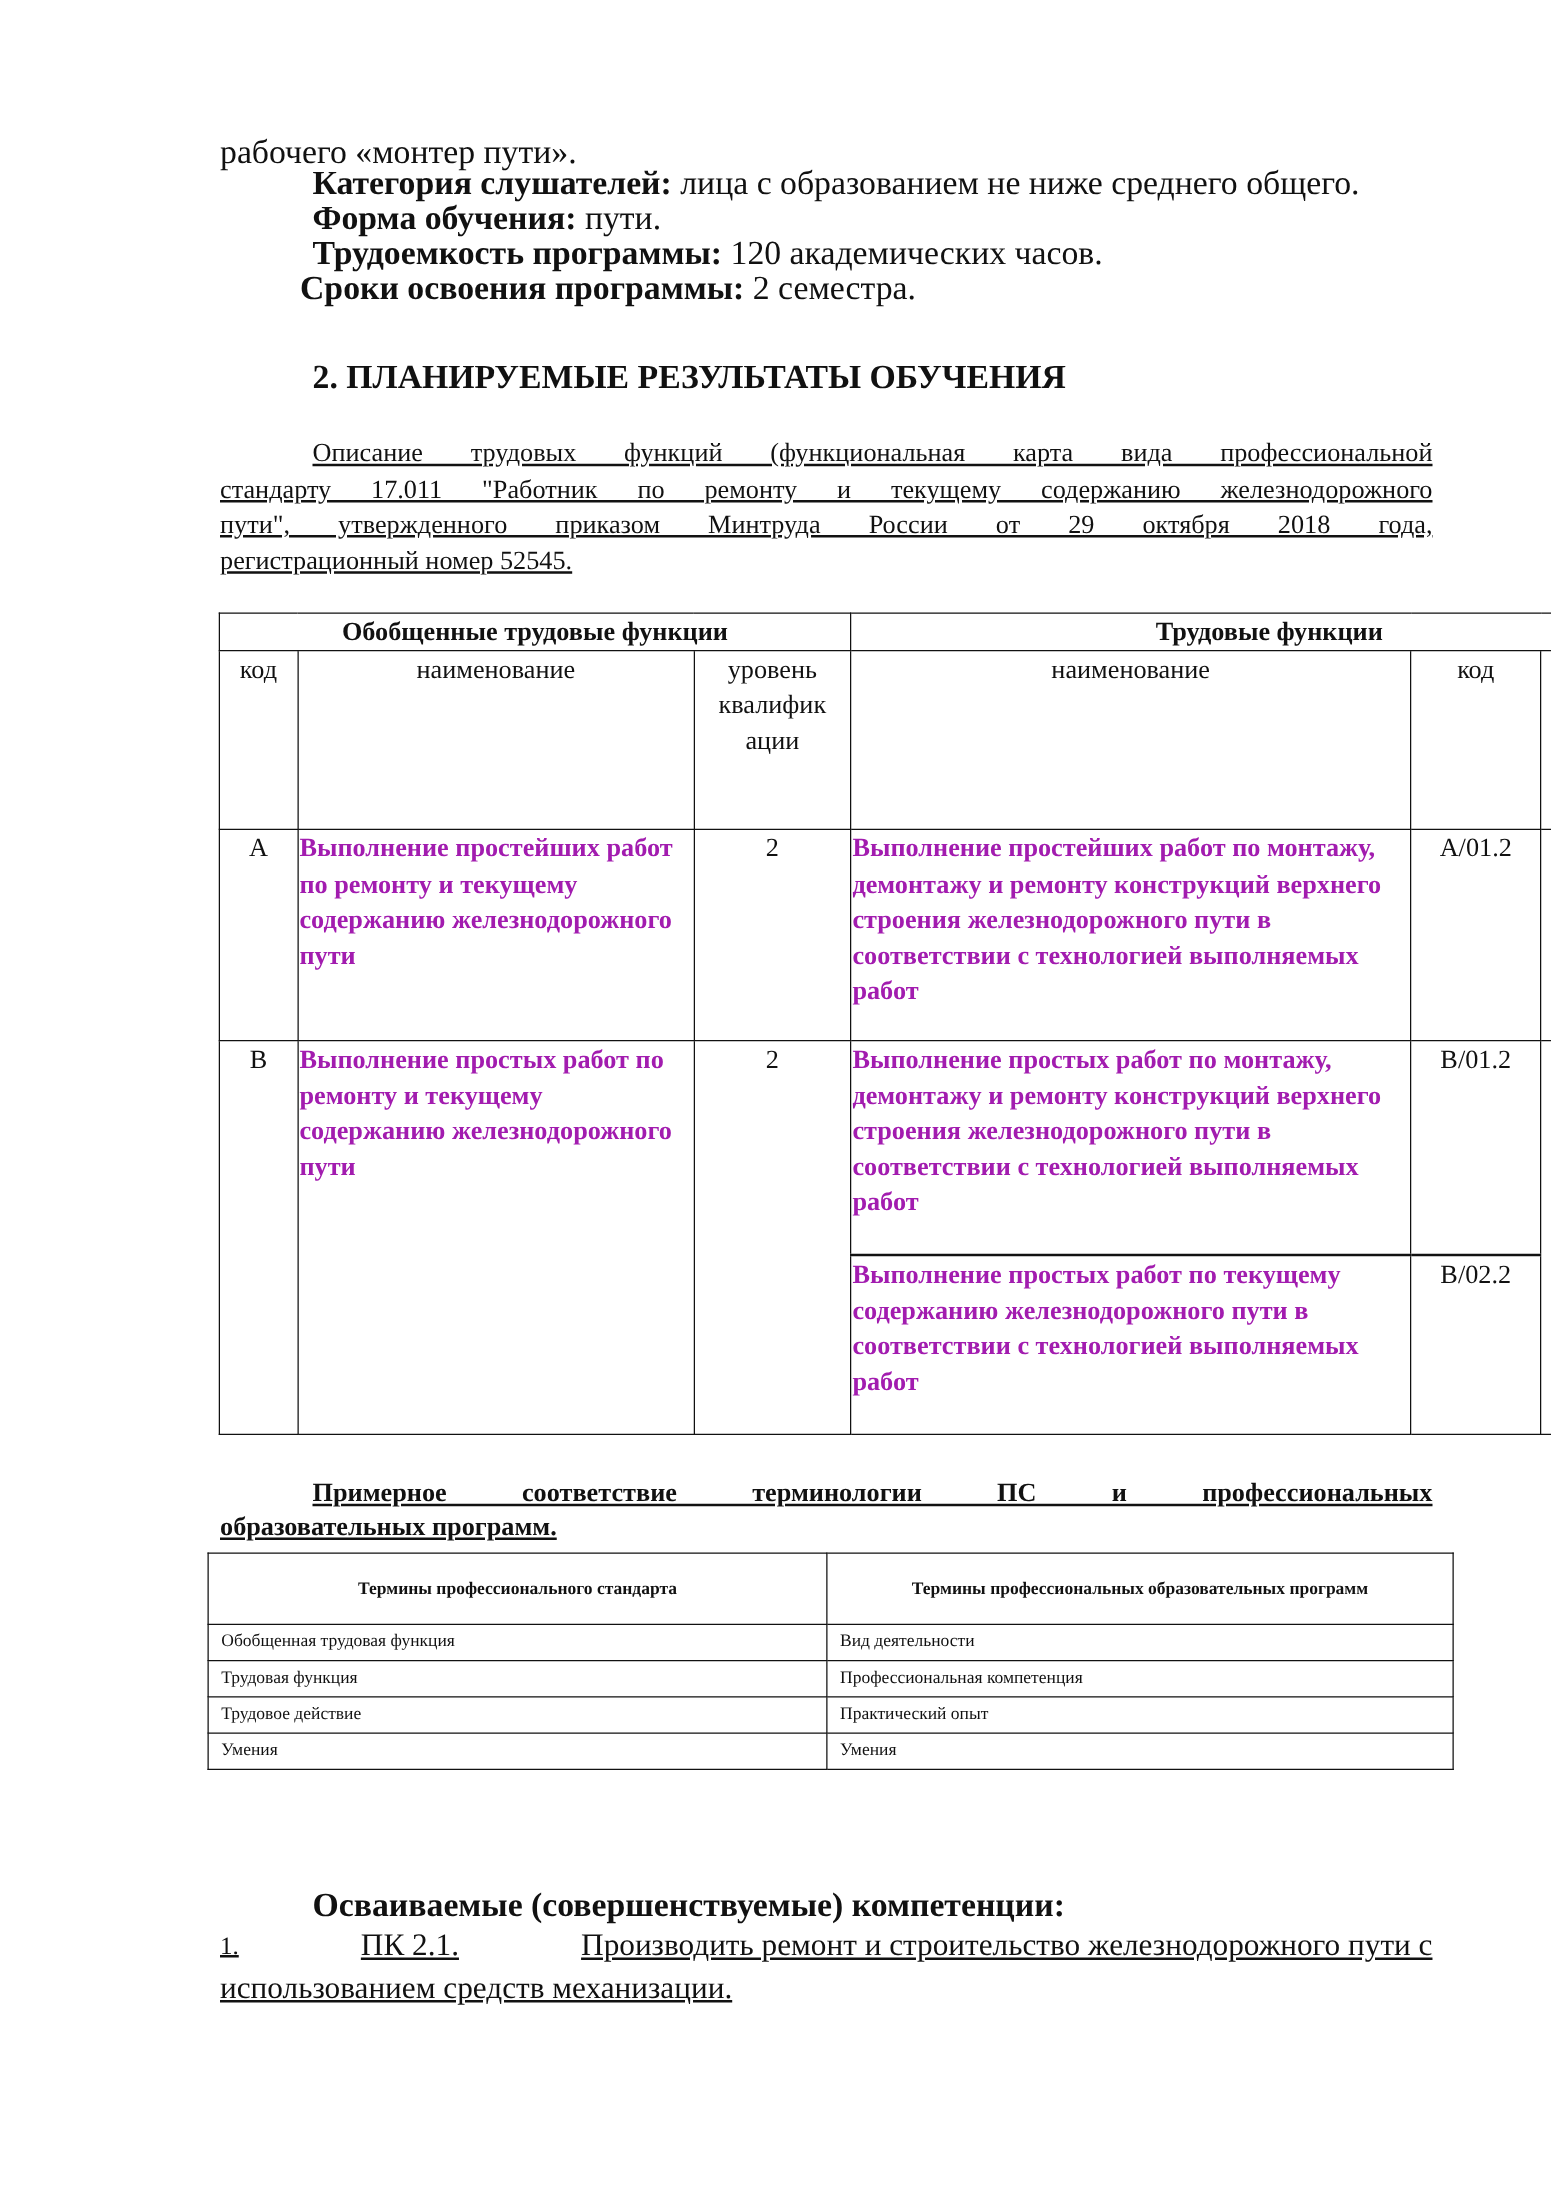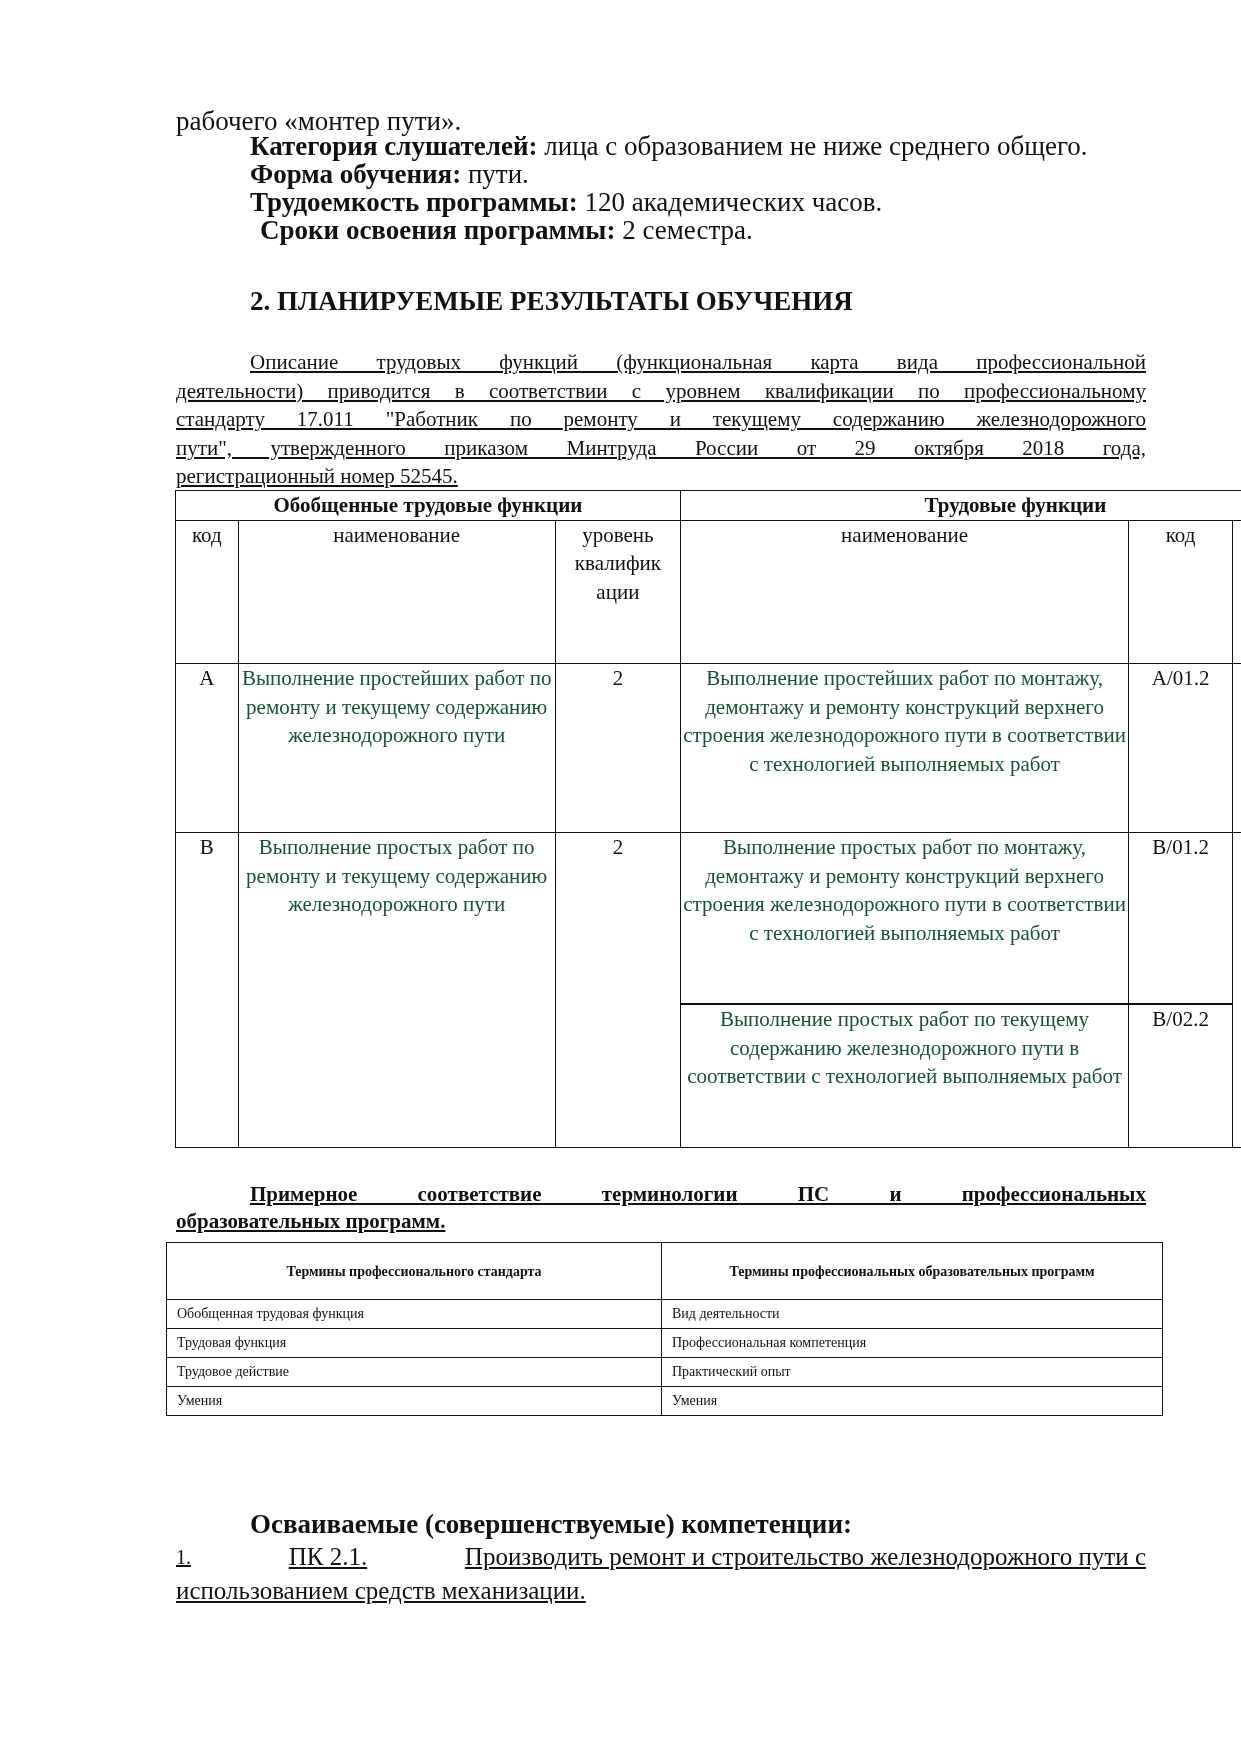--- a/index.html
+++ b/index.html
@@ -11,46 +11,45 @@
   .just span { display:block; text-align:justify; text-align-last:justify; }
   .just span.last { text-align-last:left; }
   b { font-weight:bold; }
   
   table { border-collapse:collapse; position:absolute; font-family:"Liberation Serif", serif; }
   #t1 { left:175px; top:490px; width:1176px; font-size:21px; line-height:28.5px; }
   #t1 td, #t1 th { border:1.5px solid #111; padding:0 1px; vertical-align:top; }
   #t1 th { font-weight:bold; height:28px; }
   #t1 .hdr2 td { height:141px; text-align:center; font-weight:normal; }
   #t1 td.c { text-align:center; }
-  #t1 td.l { text-align:center; color:#14532d; }
+  #t1 td.l { text-align:left; color:#a21caf;font-weight:bold; }
   #t1 tr.rA td { height:168px; }
   #t1 tr.rB1 td { height:170px; }
   #t1 tr.rB2 td { height:142px; }
   #t1 tr.rB2 td.l, #t1 tr.rB2 td.c { border-top:2.5px solid #111; }
   
   #t2 { left:166px; top:1242px; width:997px; font-size:14px; line-height:28px; }
   #t2 td, #t2 th { border:1.5px solid #111; padding:0 10px; text-align:left; vertical-align:top; }
   #t2 th { font-weight:bold; text-align:center; height:56px; vertical-align:middle; line-height:27px; }
   #t2 td { height:28px; }
   #t2 td.left { width:474px; }
 </style>
 </head>
 <body>
 
 <div class="line" style="left:176px;top:107px;">рабочего «монтер пути».</div>
 <div class="line" style="left:250px;top:132px;"><b>Категория слушателей:</b><span> лица с образованием не ниже среднего общего.</span></div>
 <div class="line" style="left:250px;top:160px;"><b>Форма обучения:</b><span> пути.</span></div>
 <div class="line" style="left:250px;top:188px;"><b>Трудоемкость программы:</b><span> 120 академических часов.</span></div>
-<div class="line" style="left:260px;top:216px;text-align:center;"><b>Сроки освоения программы:</b><span> 2 семестра.</span></div>
+<div class="line" style="left:240px;top:216px;text-align:center;"><b>Сроки освоения программы:</b><span> 2 семестра.</span></div>
 
 <div class="line" style="left:250px;top:287px;font-weight:bold;">2. ПЛАНИРУЕМЫЕ РЕЗУЛЬТАТЫ ОБУЧЕНИЯ</div>
 
 <div class="just" style="top:348px;">
   <span style="padding-left:74px;">Описание трудовых функций (функциональная карта вида профессиональной</span>
-  <span>деятельности) приводится в соответствии с уровнем квалификации по профессиональному</span>
   <span>стандарту 17.011 "Работник по ремонту и текущему содержанию железнодорожного</span>
   <span>пути", утвержденного приказом Минтруда России от 29 октября 2018 года,</span>
   <span class="last">регистрационный номер 52545.</span>
 </div>
 
 <table id="t1">
   <colgroup>
     <col style="width:53px">
       <col style="width:269px">
       <col style="width:106px">

